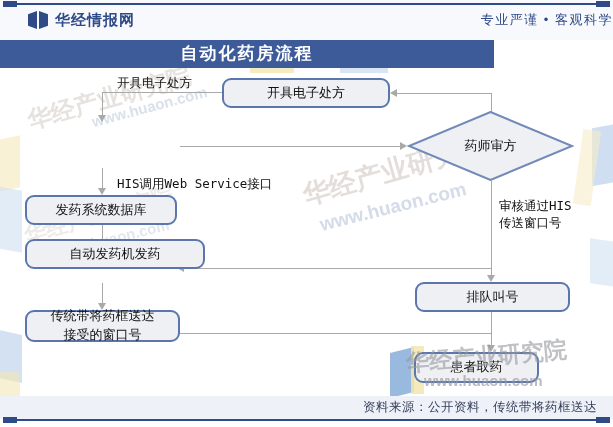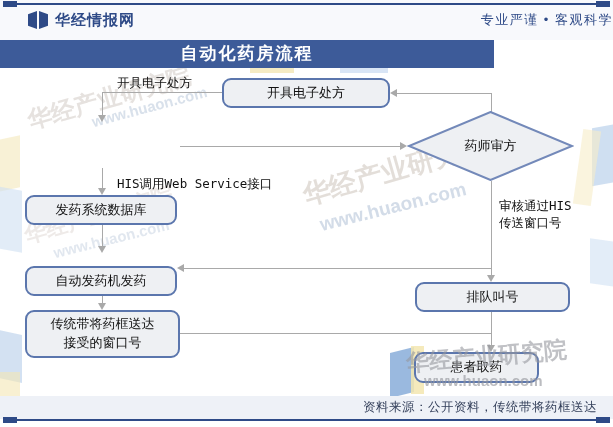--- a/index.html
+++ b/index.html
@@ -44,22 +44,22 @@
   .node {
     position:absolute; border:2px solid #5b76ad; border-radius:9px;
     background:#eef0f3; display:flex; align-items:center; justify-content:center;
     font-size:13px; line-height:1.45; text-align:center; white-space:pre-line;
     color:#111; z-index:3;
     font-family:"DejaVu Sans Mono","Liberation Sans",sans-serif;
   }
   .n-doctor   { left:222px; top:78px;  width:168px; height:30px; }
   .n-pay      { left:25px;  top:122px; width:155px; height:47px; }
   .n-database { left:25px;  top:195px; width:152px; height:30px; }
-  .n-dispense { left:25px;  top:266px; width:152px; height:30px; }
-  .n-belt     { left:25px;  top:310px; width:155px; height:48px; }
+  .n-dispense { left:25px;  top:239px; width:180px; height:30px; }
+  .n-belt     { left:25px;  top:310px; width:155px; height:32px; }
   .n-queue    { left:415px; top:282px; width:155px; height:30px; }
   .n-pickup   { left:414px; top:352px; width:125px; height:31px; }
   .n-diamond  { left:407px; top:111px; width:167px; height:70px;
                 border:none; background:transparent; border-radius:0; z-index:3; }
   .n-diamond svg { position:absolute; left:0; top:0; }
   .n-diamond .dlabel { position:relative; z-index:2; }
   
   .line { position:absolute; background:#a9a9a9; z-index:2; }
   .ah { position:absolute; width:0; height:0; z-index:2; }
   .ah-down  { border-left:4px solid transparent; border-right:4px solid transparent; border-top:7px solid #a9a9a9; }

